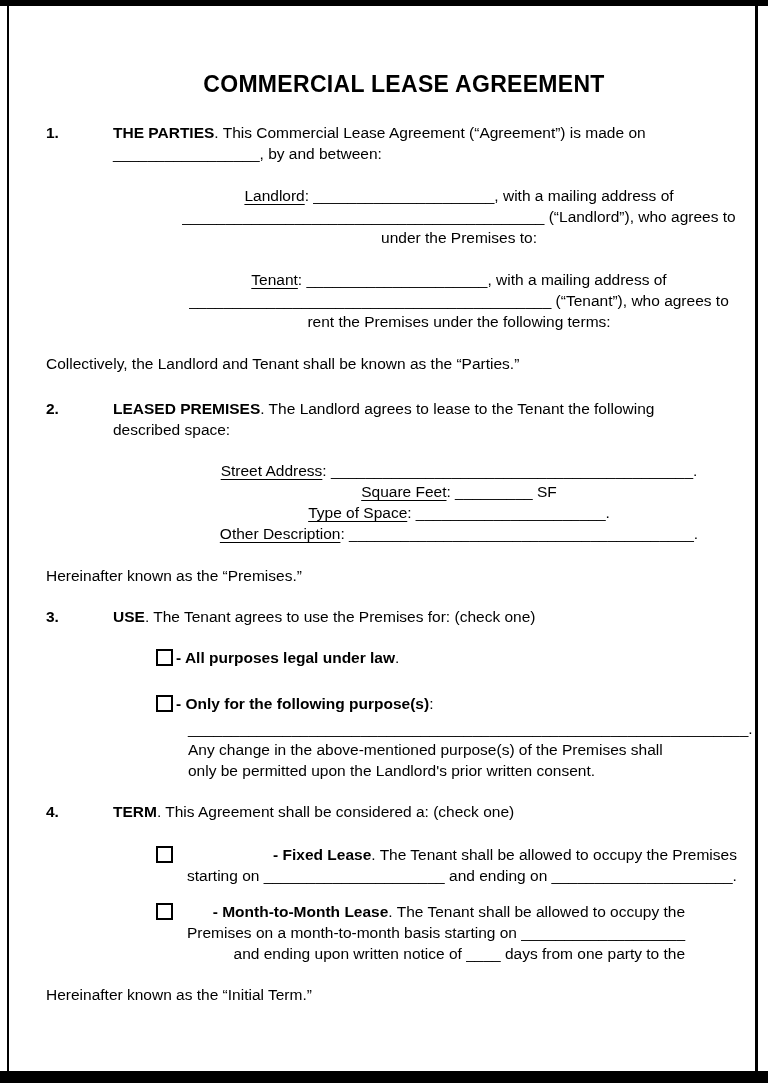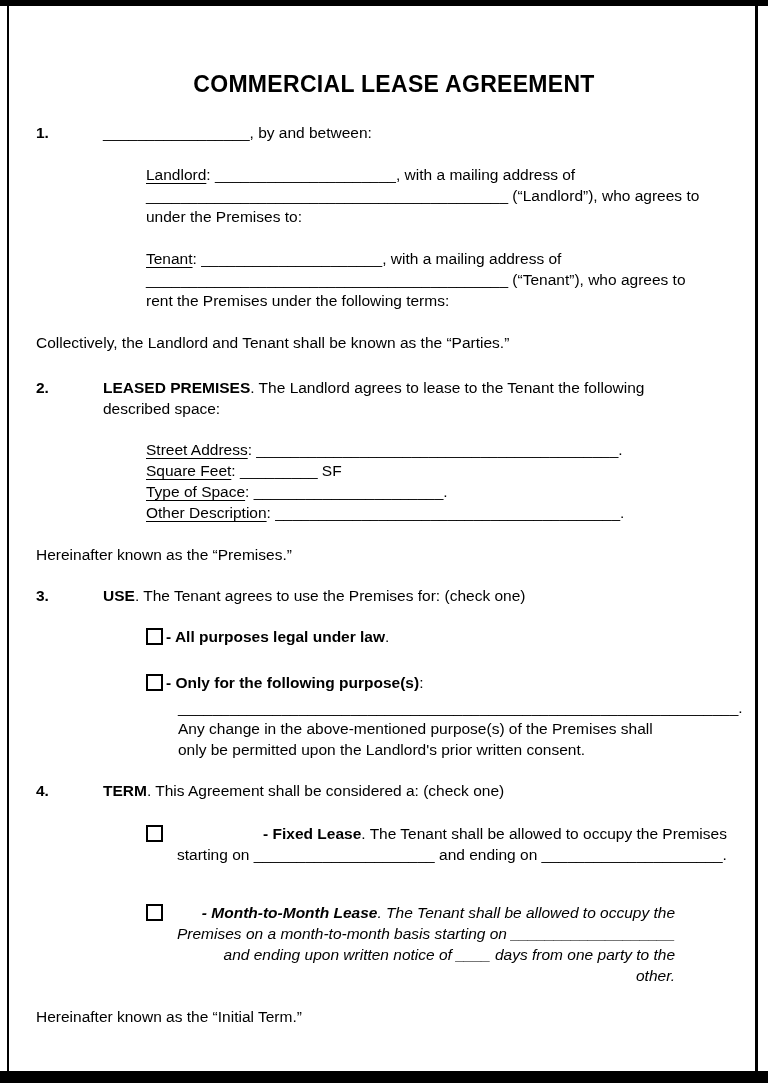--- a/index.html
+++ b/index.html
@@ -7,60 +7,61 @@
     width:768px;height:1083px;position:relative;background:#ffffff;
     font-family:"Liberation Sans","DejaVu Sans",sans-serif;
     font-size:15.5px;line-height:21px;color:#000;overflow:hidden;
     -webkit-font-smoothing:antialiased;
   }
   .frame-top{position:absolute;top:0;left:0;right:0;height:6px;background:#000;}
   .frame-bottom{position:absolute;bottom:0;left:0;right:0;height:12px;background:#000;}
   .frame-left{position:absolute;top:0;bottom:0;left:7px;width:2px;background:#000;}
   .frame-right{position:absolute;top:0;bottom:0;left:755px;width:3px;background:#000;}
 
-  .content{position:absolute;left:36px;top:0;width:716px;}
+  .content{position:absolute;left:46px;top:0;width:716px;}
   .title{
     font-size:23px;line-height:24px;font-weight:bold;text-align:center;
     margin:72px 0 0 0;letter-spacing:.3px;
   }
   .sec{display:flex;margin-top:26px;}
   .num{width:67px;flex:none;font-weight:bold;}
   .sec-body{flex:1;min-width:0;}
   .line{white-space:nowrap;}
   .b{font-weight:bold;}
   .u{text-decoration:underline;text-underline-offset:3px;}
-  .indent1{margin-left:110px;margin-top:21px;}
+  .indent1{margin-left:110px;margin-top:21px;text-align:center;}
   .indent2{margin-left:142px;}
   .plain{margin:21px 0 0 0;}
   .cb-row{margin-left:110px;display:flex;align-items:flex-start;text-align:right;}
   .cb{
     width:13px;height:13px;border:2px solid #000;flex:none;
     margin-top:2px;background:#fff;display:inline-block;
   }
   .cb-text{margin-left:3px;padding-left:11px;}
   .cb-text .line:first-child{text-indent:-11px;}
   .mt4{margin-top:4px;}  .mt20{margin-top:20px;}
-  .mt22{margin-top:22px;} .mt23{margin-top:37px;font-style:italic;} .mt24{margin-top:24px;}
+  .mt22{margin-top:22px;} .mt23{margin-top:15px;} .mt24{margin-top:24px;}
   .mt25{margin-top:25px;}
 </style>
 </head>
 <body>
 
 <div class="frame-top"></div>
 <div class="frame-left"></div>
 <div class="frame-right"></div>
 <div class="frame-bottom"></div>
 
 <div class="content">
 
   <h1 class="title">COMMERCIAL LEASE AGREEMENT</h1>
 
   <div class="sec">
     <div class="num">1.</div>
     <div class="sec-body">
+      <div class="line"><span class="b">THE PARTIES</span><span>. This Commercial Lease Agreement (“Agreement”) is made on</span></div>
       <div class="line">_________________, by and between:</div>
     </div>
   </div>
 
   <div class="indent1">
     <div class="line"><span class="u">Landlord</span><span>: _____________________, with a mailing address of</span></div>
     <div class="line">__________________________________________ (“Landlord”), who agrees to</div>
     <div class="line">under the Premises to:</div>
   </div>
 
@@ -130,19 +131,18 @@
       <div class="line">starting on _____________________ and ending on _____________________.</div>
     </div>
   </div>
 
   <div class="cb-row mt23">
     <span class="cb"></span>
     <div class="cb-text">
       <div class="line"><span class="b">- Month-to-Month Lease</span><span>. The Tenant shall be allowed to occupy the</span></div>
       <div class="line">Premises on a month-to-month basis starting on ___________________</div>
       <div class="line">and ending upon written notice of ____ days from one party to the</div>
-      <div class="line">other.</div>
     </div>
   </div>
 
   <p class="plain mt20">Hereinafter known as the “Initial Term.”</p>
 
 </div>
 
 </body></html>

